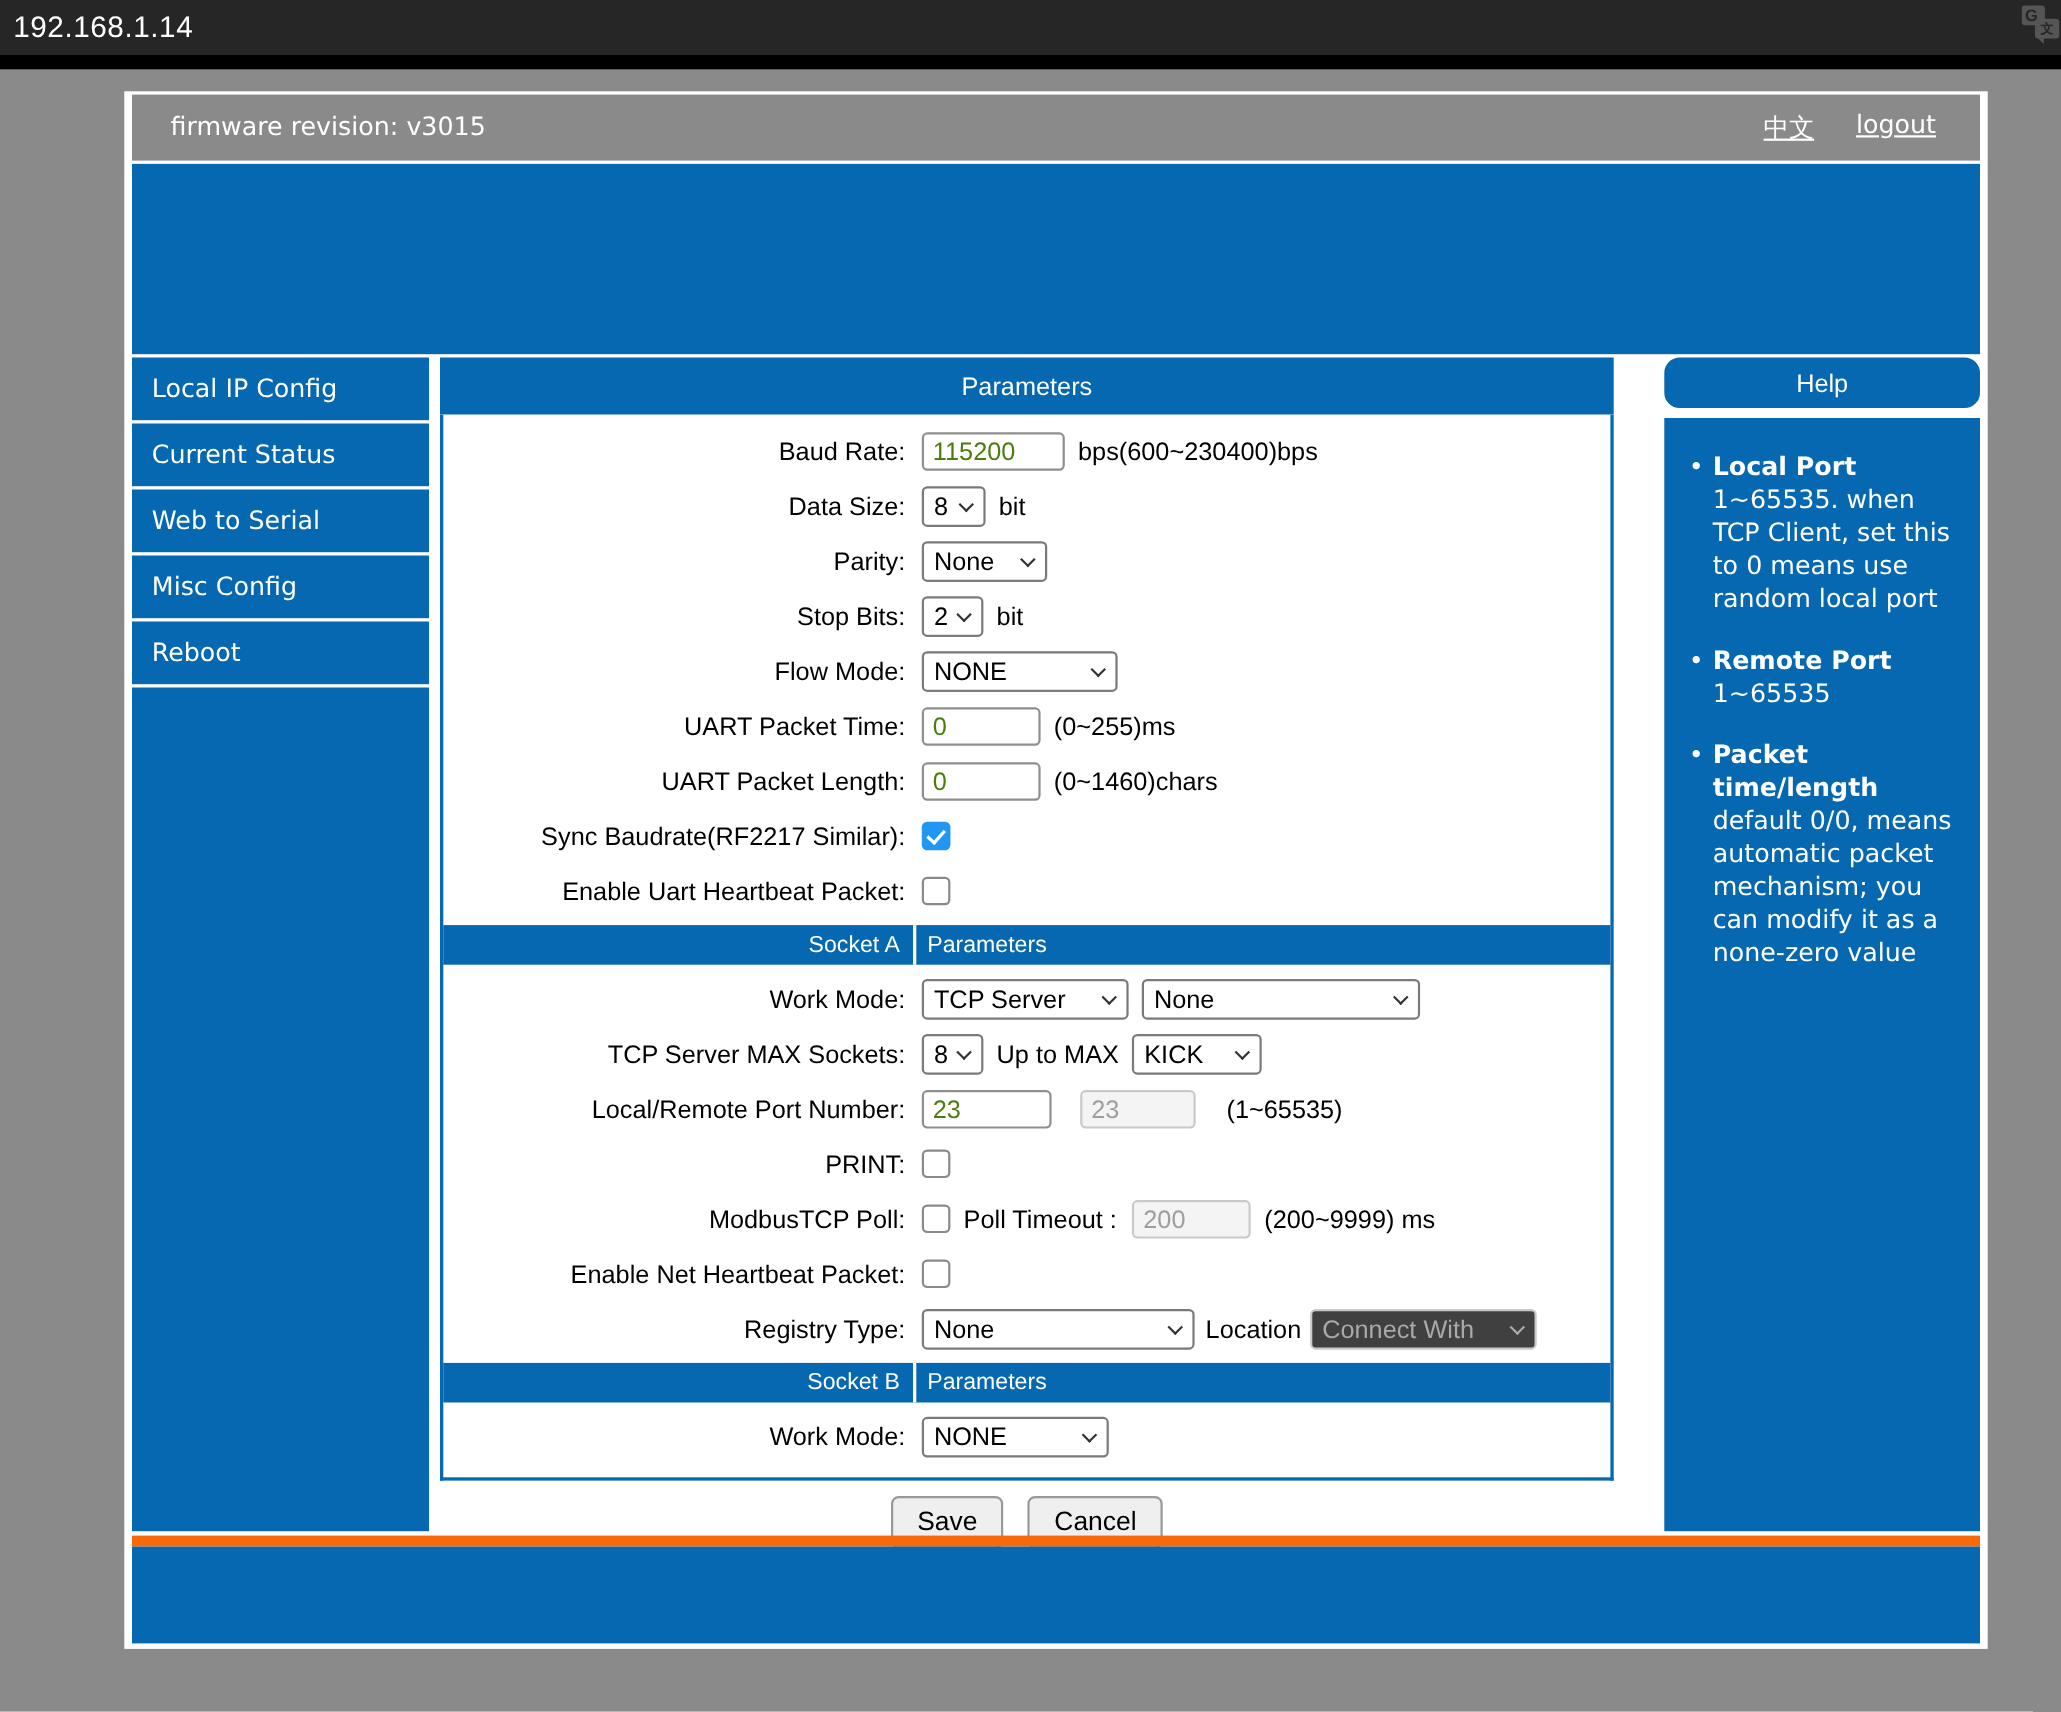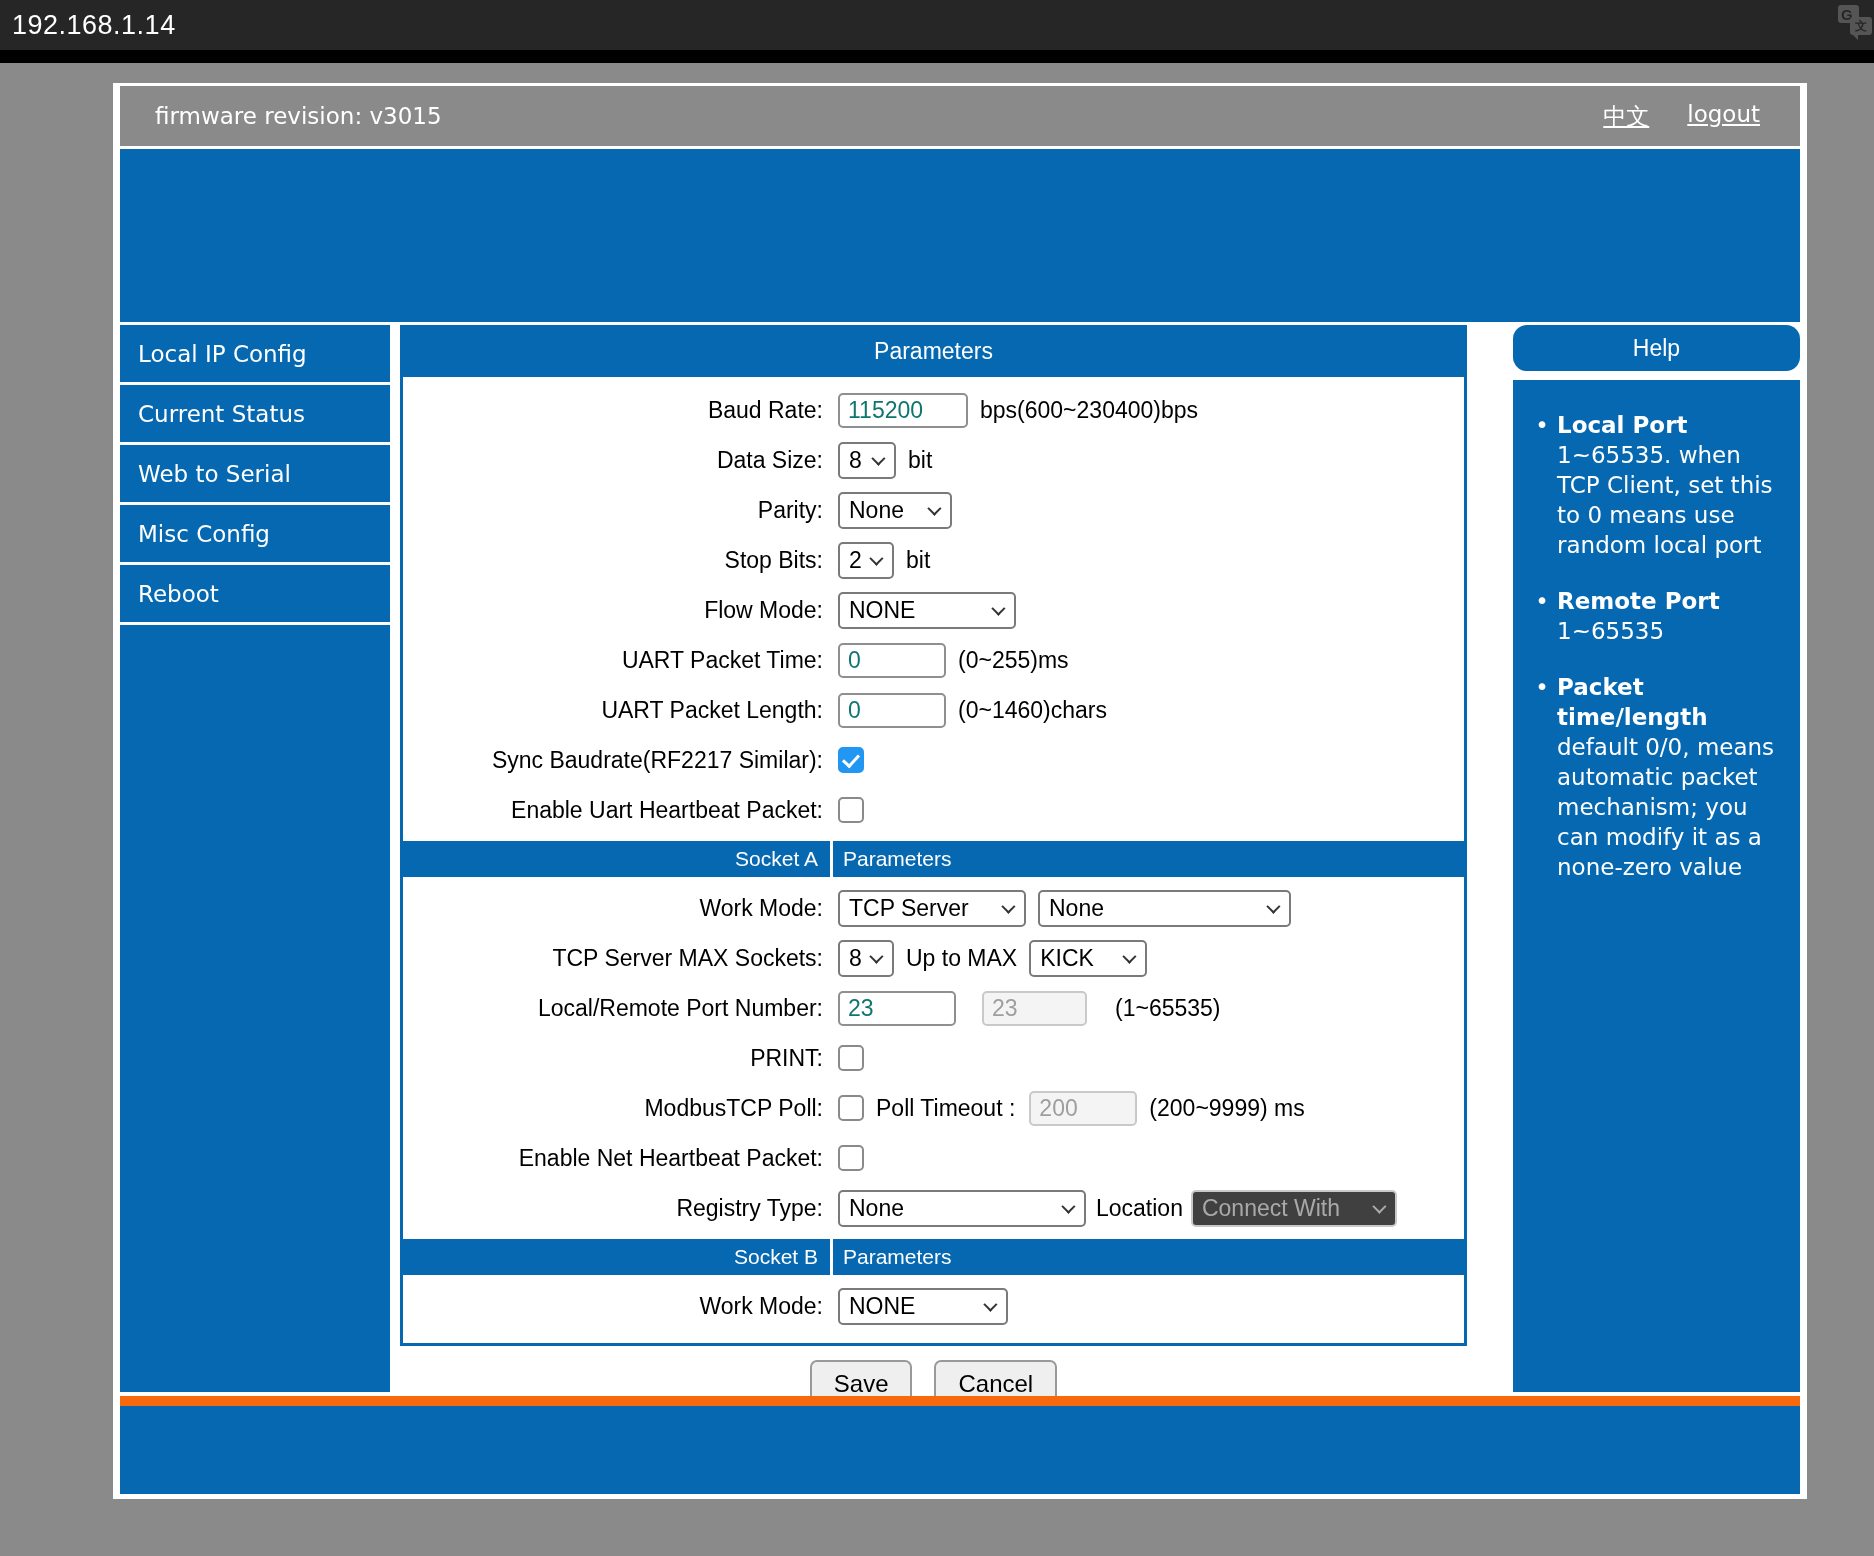--- a/index.html
+++ b/index.html
@@ -75,21 +75,21 @@
 
   .frow { display:flex; align-items:center; height:50px; }
   .flabel {
     flex:0 0 420px; text-align:right; font-size:23px; color:#000; margin-right:15px;
   }
   .after { font-size:23px; color:#000; margin-left:12px; white-space:nowrap; }
 
   input.txt {
     height:35px; border:2px solid #8f8f8f; border-radius:5px;
     font-size:23px; font-family:"Liberation Sans", sans-serif;
-    padding:0 8px; color:#0f766e; background:#fff; outline:none;
+    padding:0 8px; color:#4d7c0f; background:#fff; outline:none;
   }
   input.txt:disabled, input.txt.off {
     background:#f4f4f4; border-color:#c9c9c9; color:#9e9e9e;
   }
 
   .sel {
     height:37px; border:2px solid #7a7a7a; border-radius:5px; background:#fff;
     display:inline-flex; align-items:center; font-size:23px; color:#000;
     padding:0 6px 0 9px; cursor:pointer; user-select:none;
   }

